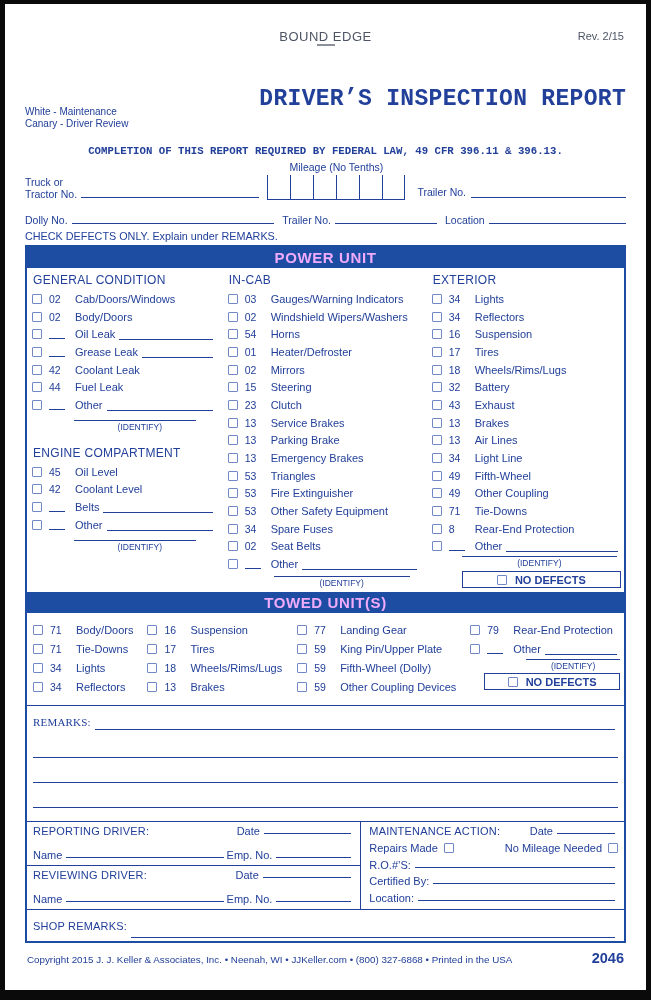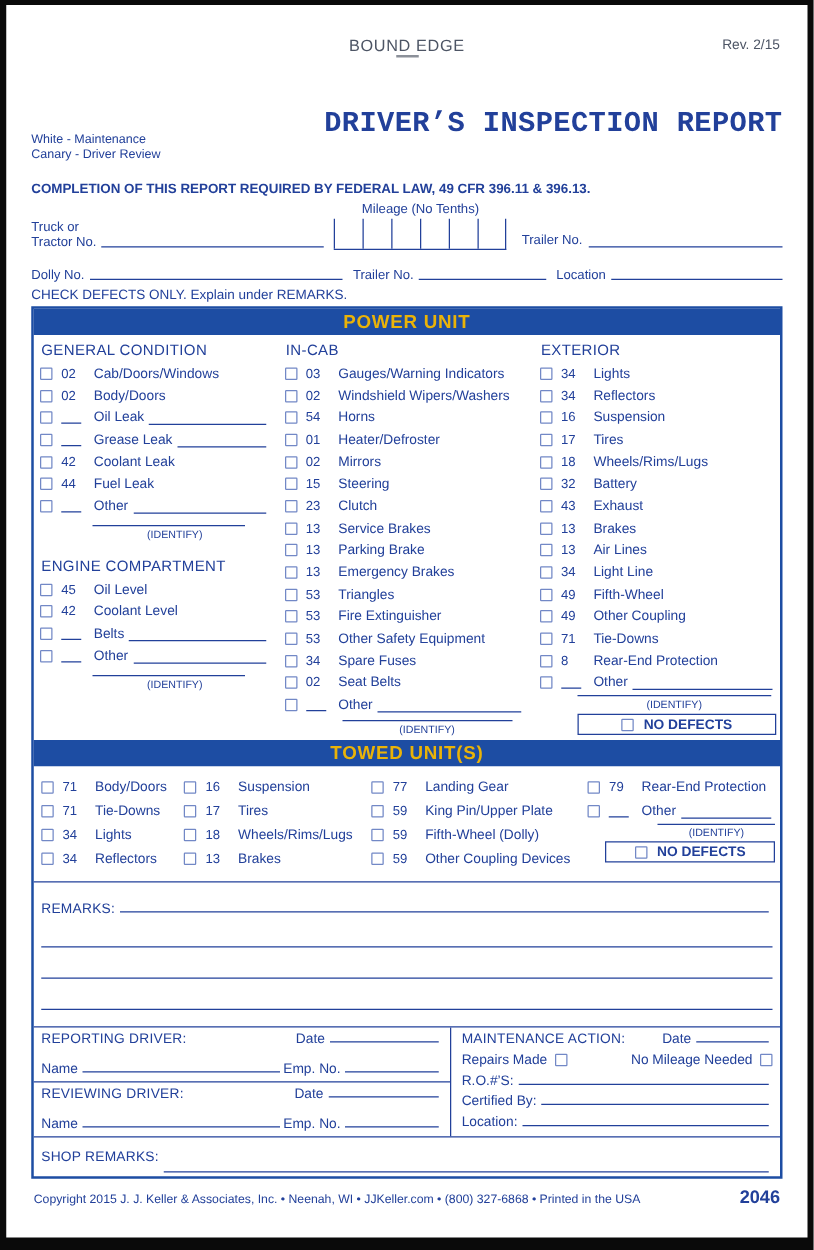--- a/index.html
+++ b/index.html
@@ -13,21 +13,21 @@
   .photo{width:651px;height:1000px;background:#0a0a0a;padding:4px 5px 10px 5px;}
   .page{background:#fff;width:100%;height:100%;padding:0 20px;position:relative;overflow:hidden;}
 
   
   .hdr{position:relative;height:150px;}
   .bound{position:absolute;top:25px;left:0;right:0;text-align:center;font-size:13px;color:var(--grey);letter-spacing:.5px;}
   .rev{position:absolute;top:26px;right:2px;font-size:11px;color:var(--grey);}
   .dash{position:absolute;top:40px;left:50%;width:18px;margin-left:-9px;border-top:2.2px solid #8b9099;}
   .title{position:absolute;top:82px;left:0;right:0;text-align:right;font-size:23px;font-weight:700;letter-spacing:.3px;font-family:Liberation Mono, monospace;}
   .copies{position:absolute;top:102px;left:0;font-size:10px;line-height:12px;}
-  .law{position:absolute;top:141px;left:0;right:0;text-align:left;font-size:10.7px;font-weight:700;}
+  .law{position:absolute;top:141px;left:0;right:0;text-align:center;font-size:10.7px;font-weight:700;font-family:Liberation Mono, monospace;}
 
   
   .frow1{display:flex;align-items:flex-end;height:46px;font-size:10.5px;}
   .truckwrap{line-height:12px;white-space:nowrap;}
   .wline{border-bottom:1.7px solid var(--navy);height:2px;}
   .lineA{flex:1.15;margin:0 8px 2px 4px;}
   .milewrap{width:138px;text-align:center;font-size:10.5px;}
   .comb{display:flex;height:25px;border-bottom:1.8px solid var(--navy);border-right:1.7px solid var(--navy);margin-top:2px;}
   .comb span{flex:1;border-left:1.7px solid var(--navy);}
   .trl{margin:0 0 2px 12px;white-space:nowrap;}
@@ -35,21 +35,21 @@
   .frow2{display:flex;align-items:flex-end;height:26px;font-size:10.5px;}
   .frow2 .lbl2{white-space:nowrap;}
   .f-dolly{flex:1.55;margin:0 8px 2px 4px;}
   .f-trailer{flex:.78;margin:0 8px 2px 4px;}
   .f-loc{flex:1.05;margin:0 0 2px 4px;}
   .frow3{display:flex;justify-content:space-between;font-size:10.8px;margin:4px 0 3px;}
   .ata{font-style:italic;}
 
   
   .formtable{border:2px solid var(--bar);}
-  .bar{height:21px;background:var(--bar);color:#eab308;font-weight:700;font-size:15px;letter-spacing:.6px;text-align:center;line-height:21px;}
+  .bar{height:21px;background:var(--bar);color:#f0abfc;font-weight:700;font-size:15px;letter-spacing:.6px;text-align:center;line-height:21px;}
 
   .pu-body{display:flex;height:324px;padding:4px 3px 4px 5px;gap:12px;}
   .puc1{width:32.5%;display:flex;flex-direction:column;}
   .puc2{width:34%;display:flex;flex-direction:column;}
   .puc3{width:33.5%;display:flex;flex-direction:column;}
   .colhead{font-size:12px;letter-spacing:.3px;margin:1px 0 3px 1px;}
   .item{display:flex;align-items:center;height:17.7px;font-size:11px;}
   .titem{height:19px;}
   .cb{width:10px;height:10px;border:1.6px solid var(--cb);border-radius:1px;background:#fff;flex:none;}
   .code{width:20px;margin:0 6px 0 7px;flex:none;font-size:10.5px;}
@@ -68,21 +68,21 @@
 
   .towed-body{display:flex;height:92px;padding:7px 4px 6px 6px;}
   .tc1{width:19.5%;}
   .tc2{width:25.5%;}
   .tc3{width:29.5%;}
   .tc4{width:25.5%;display:flex;flex-direction:column;}
   .id4{margin-left:56px;margin-top:1px;}
   .nd4{margin-left:14px;margin-top:2px;}
 
   .remarks{border-top:1.7px solid var(--navy);height:116px;padding:5px 6px 0 6px;font-size:11px;}
-  .remrow1{display:flex;align-items:flex-end;height:22px;}
+  .remrow1{display:flex;align-items:center;height:22px;font-family:Liberation Serif, serif;}
   .remline{height:25px;border-bottom:1.7px solid var(--navy);}
 
   .sig{display:flex;border-top:1.7px solid var(--navy);height:88px;font-size:11px;}
   .sigL{width:56%;border-right:1.7px solid var(--navy);display:flex;flex-direction:column;}
   .sigblock{height:44px;padding:3px 6px 0 6px;display:flex;flex-direction:column;justify-content:space-between;padding-bottom:4px;}
   .sigblock.bb{border-bottom:1.7px solid var(--navy);}
   .srow{display:flex;align-items:flex-end;}
   .sp1{flex:1;}
   .caps{letter-spacing:.2px;}
   .sigR{flex:1;padding:3px 6px 2px 8px;display:flex;flex-direction:column;justify-content:space-between;padding-bottom:5px;}

